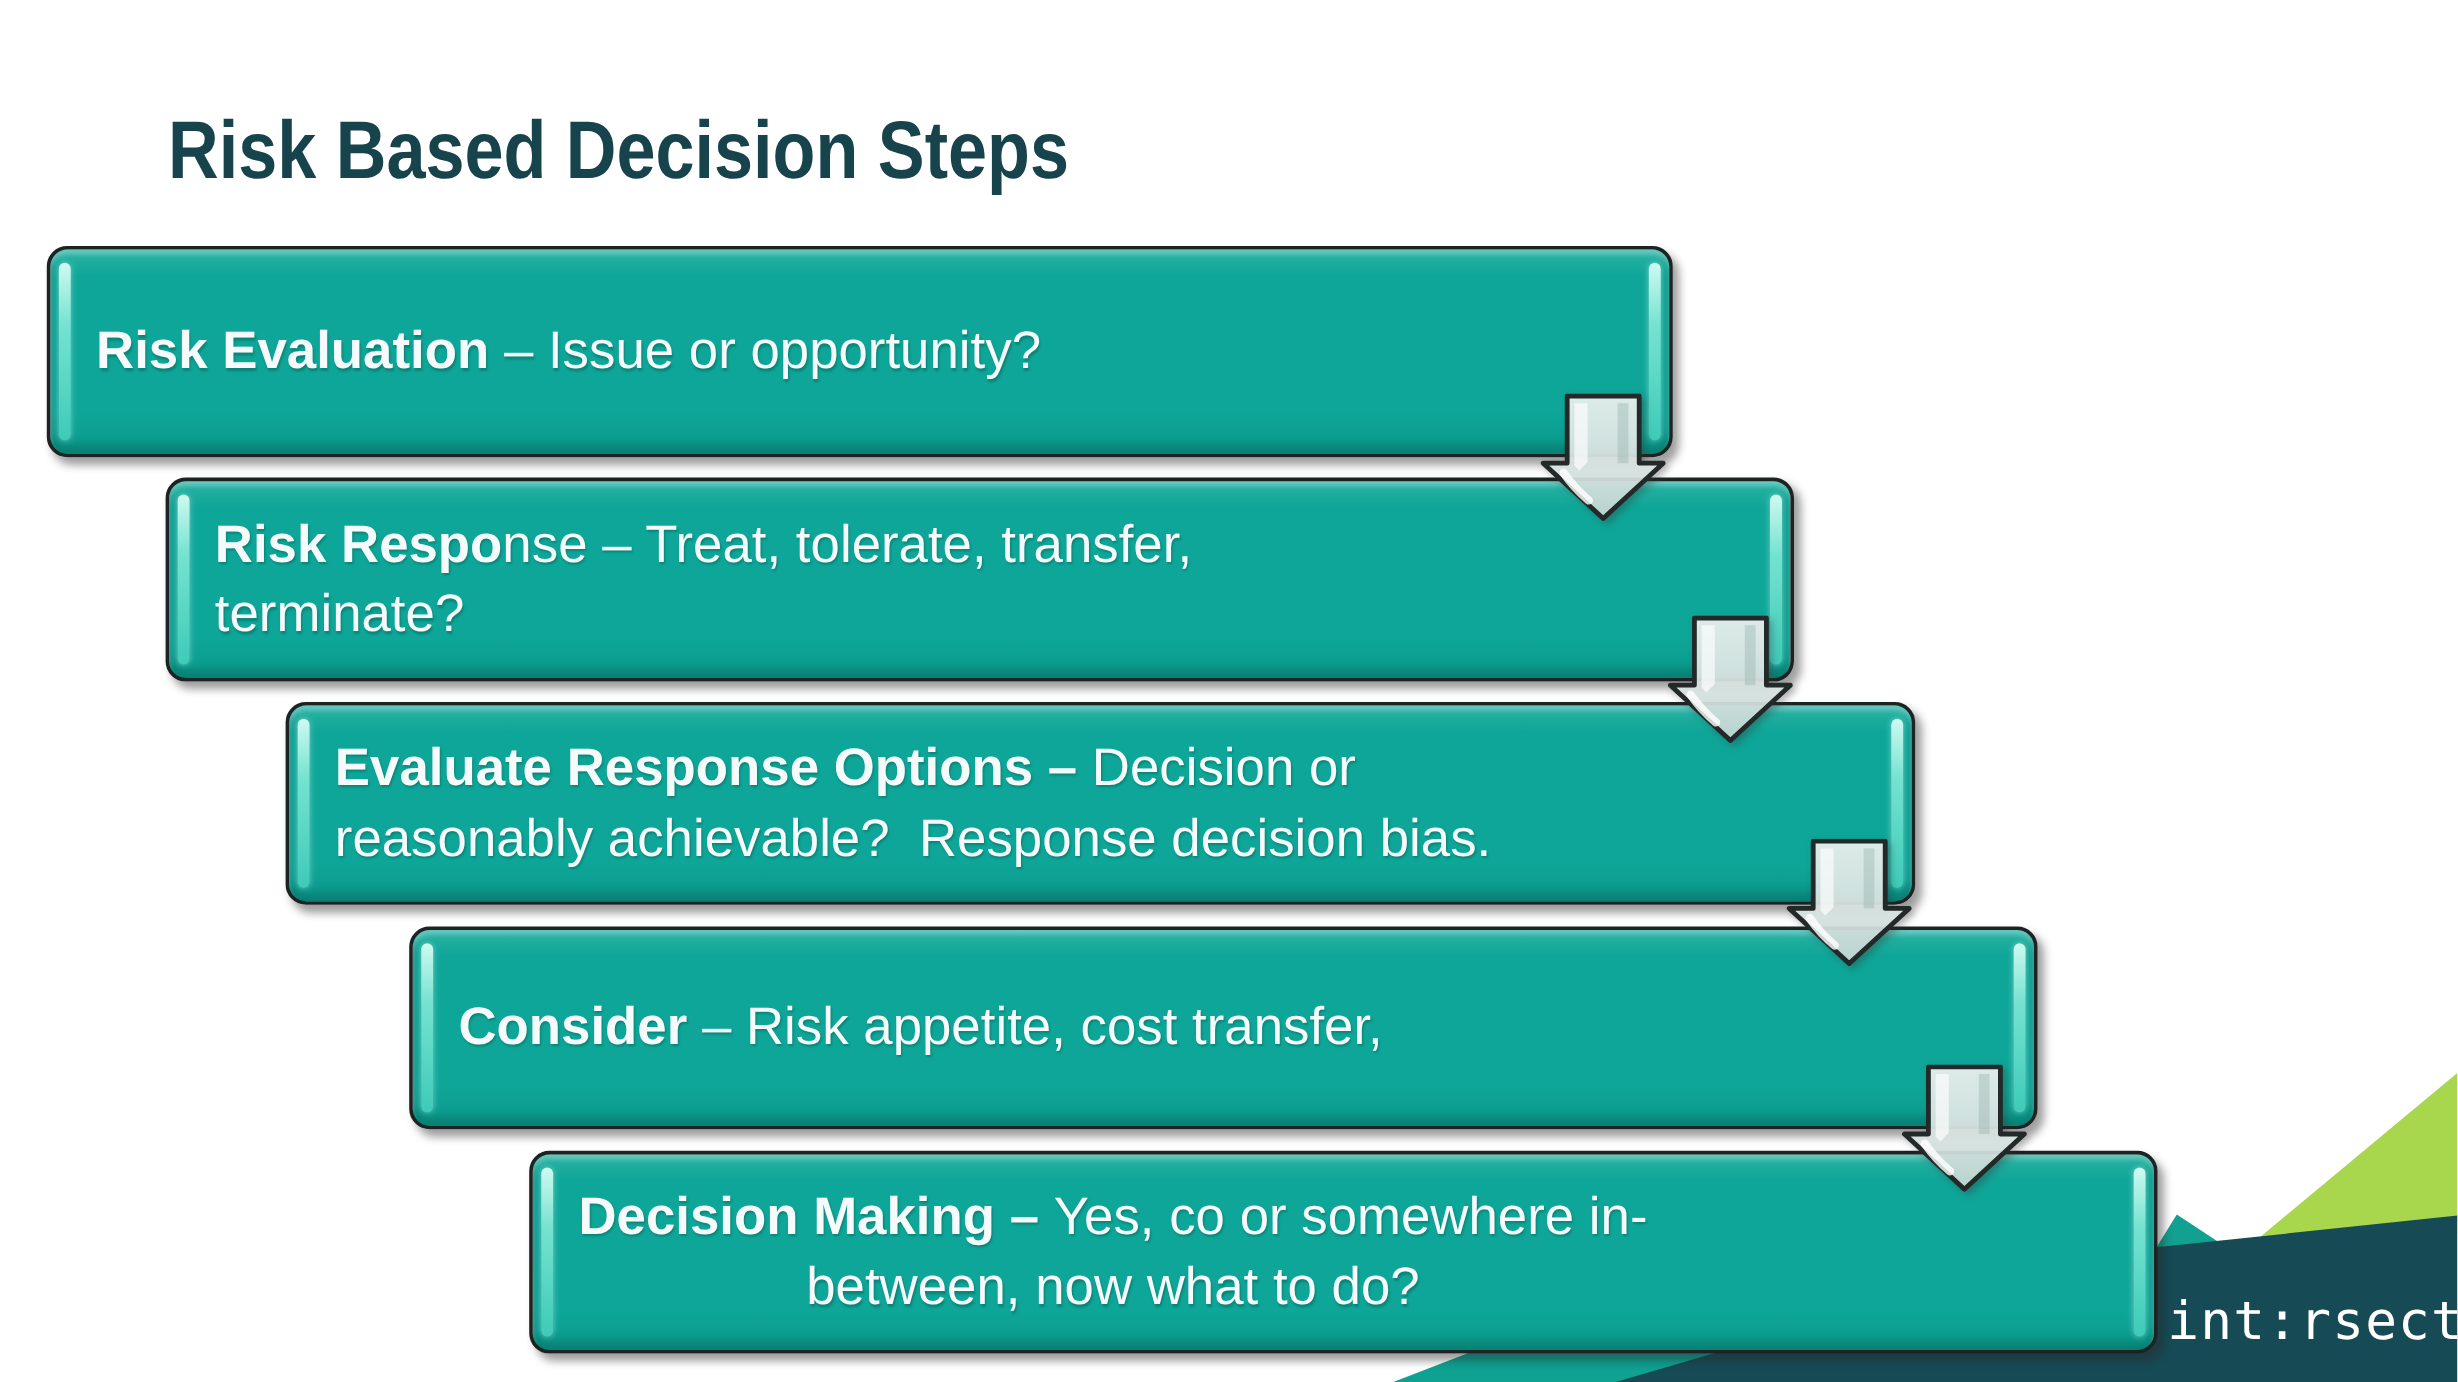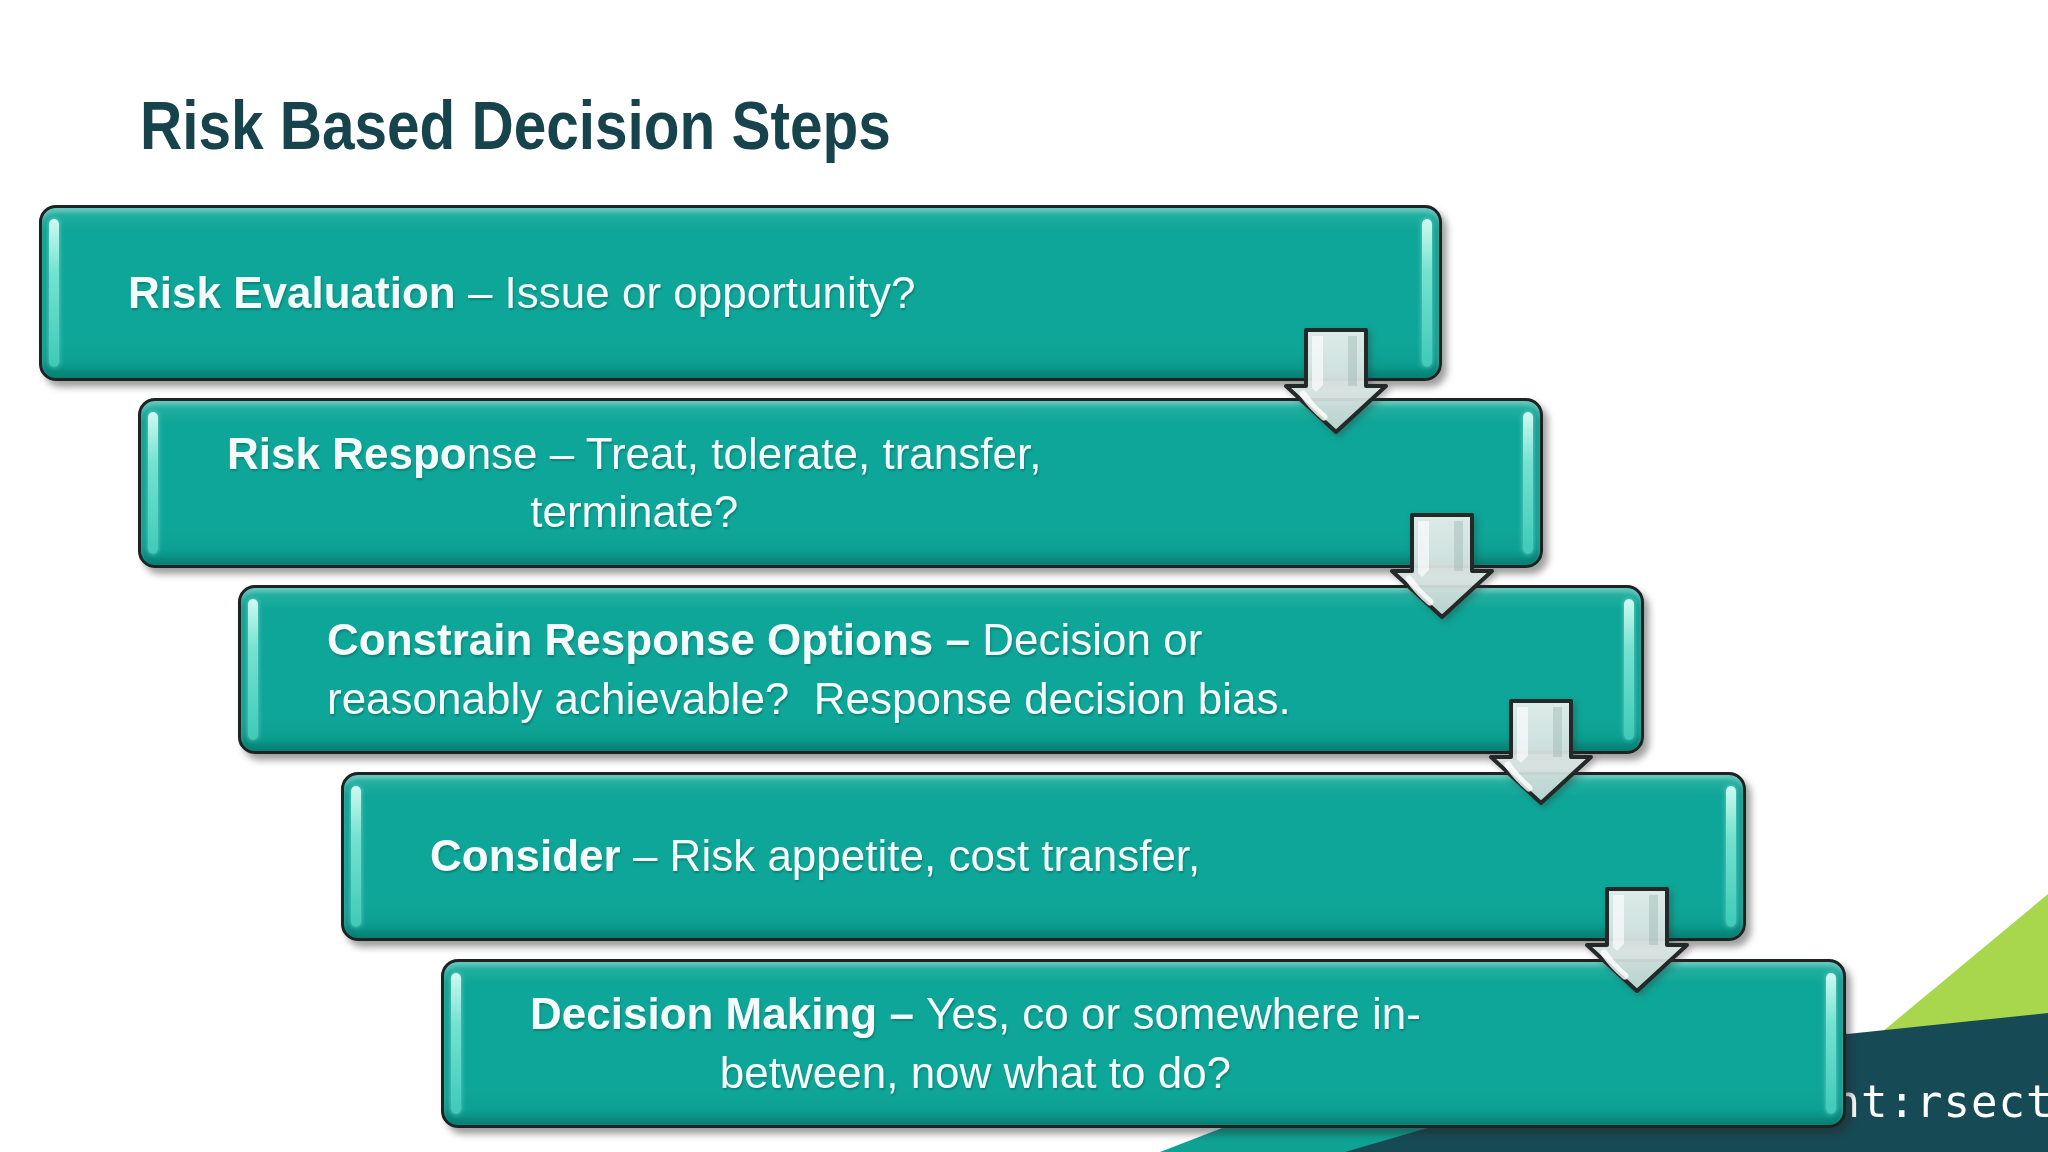--- a/index.html
+++ b/index.html
@@ -20,24 +20,23 @@
   
   .step{
     position:absolute;
     border:3px solid #1d2223;border-radius:17px;
     background:linear-gradient(180deg,#2ab3a4 0%,#0ea698 13%,#0ea698 80%,#0a9a8c 100%);
     box-shadow:5px 6px 7px rgba(40,40,40,.45),
                inset 0 4px 4px rgba(255,255,255,.30),
                inset 0 -7px 9px rgba(0,0,0,.18);
     display:flex;align-items:center;
     color:#f4fbfa;
-    padding-left:48px;
   }
   .s1{left:39px; top:205px;width:1349px;height:170px;}
-  .s2{left:138px;top:398px;width:1351px;height:164px;text-align:center;}
+  .s2{left:138px;top:398px;width:1351px;height:164px;}
   .s3{left:238px;top:585px;width:1352px;height:163px;}
   .s4{left:341px;top:772px;width:1351px;height:163px;}
   .s5{left:441px;top:959px;width:1351px;height:163px;text-align:center;}
   .stripe{
     position:absolute;top:11px;bottom:11px;width:10px;border-radius:10px;
     background:linear-gradient(180deg,#d9fff6 0%,#7ce6d4 35%,#41cdbb 100%);
     box-shadow:0 0 5px rgba(255,255,255,.45);
     opacity:.95;
   }
   .stripe.left{left:7px;}
@@ -108,21 +107,21 @@
     <span class="stripe right"></span>
     <div class="step-text">
         <div><span class="b">Risk Respo</span><span>nse – Treat, tolerate, transfer,</span></div>
         <div><span>terminate?</span></div>
       </div>
   </div>
   <div class="step s3">
     <span class="stripe left"></span>
     <span class="stripe right"></span>
     <div class="step-text">
-        <div><span class="b">Constrain Response Options – </span><span>Decision or</span></div>
+        <div><span class="b">Evaluate Response Options – </span><span>Decision or</span></div>
         <div><span>reasonably achievable?  Response decision bias.</span></div>
       </div>
   </div>
   <div class="step s4">
     <span class="stripe left"></span>
     <span class="stripe right"></span>
     <div class="step-text">
         <div><span class="b">Consider</span><span> – Risk appetite, cost transfer,</span></div>
       </div>
   </div>

